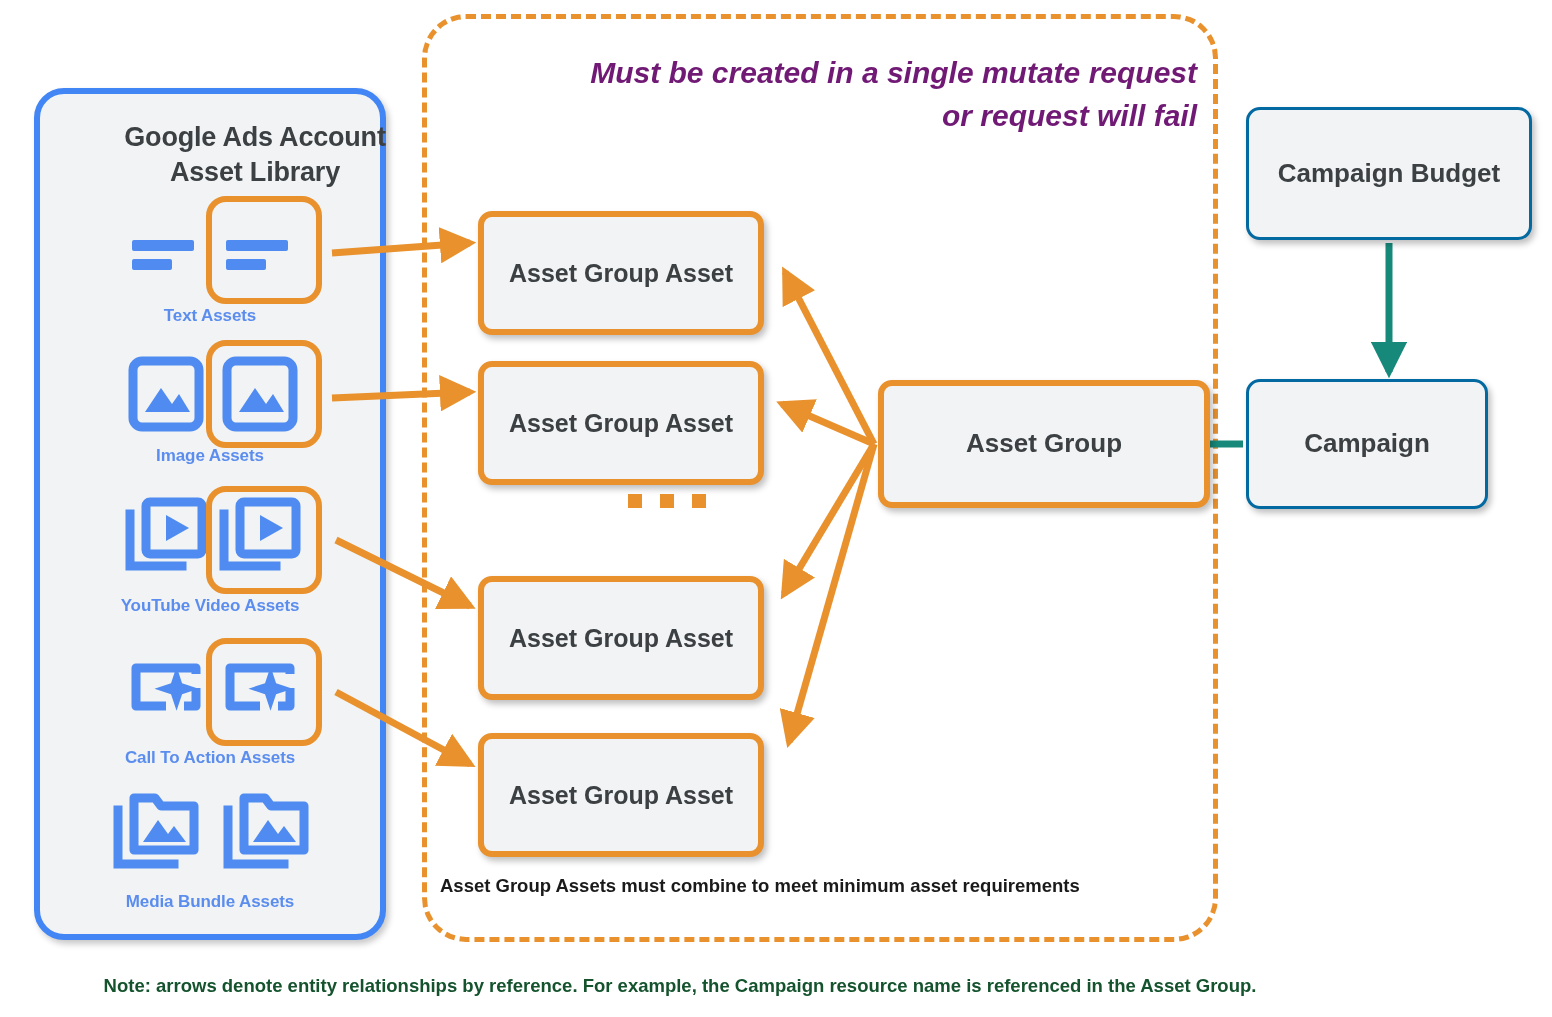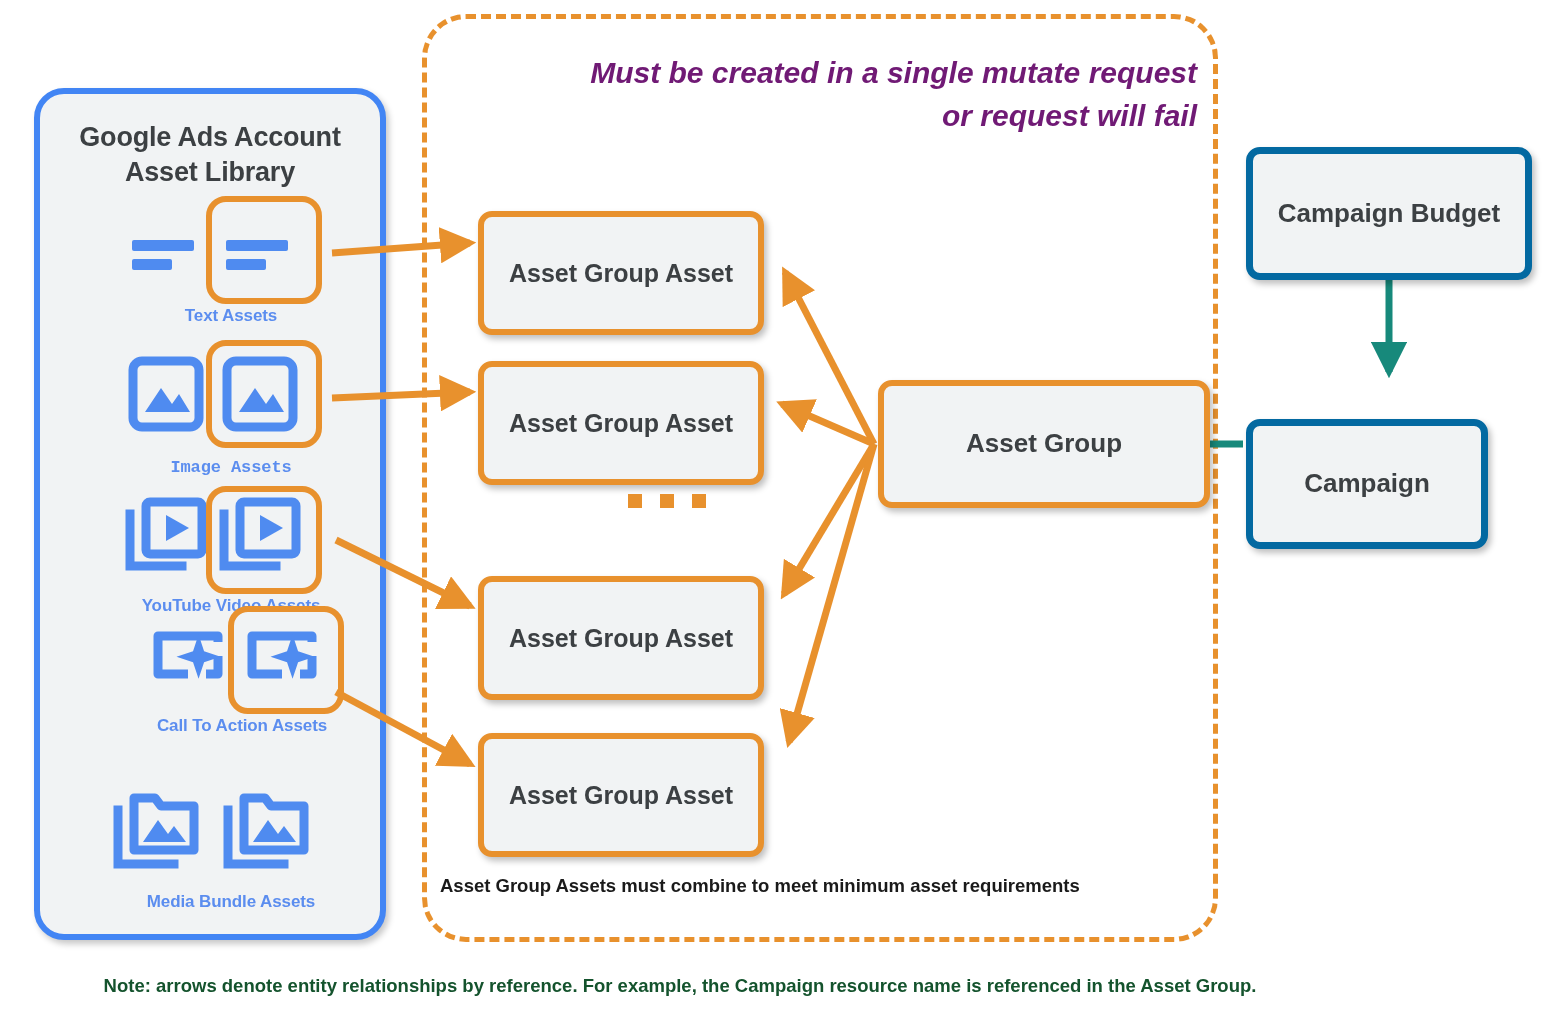--- a/index.html
+++ b/index.html
@@ -43,20 +43,21 @@
     position: absolute;
     left: 0;
     top: 26px;
     width: 100%;
     text-align: center;
     font-size: 27px;
     font-weight: bold;
     color: #3c4043;
     line-height: 1.28;
     letter-spacing: -0.2px;
+    padding-left: 45px;
   }
   .asset-row {
     position: absolute;
     left: 0;
     width: 100%;
   }
   .asset-icons {
     position: relative;
     height: 96px;
   }
@@ -79,21 +80,20 @@
   }
   .asset-caption {
     position: absolute;
     left: 0;
     width: 100%;
     text-align: center;
     font-size: 17px;
     font-weight: bold;
     color: #5b8def;
     letter-spacing: -0.1px;
-    margin-left: 21px;
   }
 
   
   .mutate-container {
     position: absolute;
     left: 422px;
     top: 14px;
     width: 796px;
     height: 928px;
     border: 5px dashed #e8912d;
@@ -136,21 +136,21 @@
     align-items: center;
     justify-content: center;
     text-align: center;
     color: #3c4043;
     font-weight: bold;
     box-shadow: 3px 4px 6px rgba(0,0,0,0.25);
     z-index: 6;
     line-height: 1.3;
   }
   .node.orange { border: 6px solid #e8912d; }
-  .node.teal { border: 7px solid #0369a1; margin-top: 40px; }
+  .node.teal { border: 3px solid #0369a1; }
 
   .aga { width: 286px; height: 124px; left: 478px; font-size: 25px; margin-top: 25px; }
   .aga-1 { top: 186px; }
   .aga-2 { top: 336px; }
   .aga-3 { top: 551px; }
   .aga-4 { top: 708px; }
 
   .asset-group-node {
     left: 878px;
     top: 380px;
@@ -243,21 +243,21 @@
           </svg>
         </div>
         <div class="icon-slot boxed">
           <svg width="96" height="96" viewBox="0 0 96 96">
             <rect x="15" y="15" width="66" height="66" rx="9" fill="none" stroke="#4f8bf0" stroke-width="9"></rect>
             <path d="M27 66 L43 42 L54 58 L61 48 L72 66 Z" fill="#4f8bf0"></path>
           </svg>
         </div>
         <div class="hl-box"></div>
       </div>
-      <div class="asset-caption" style="top:112px;font-family:Liberation Mono, monospace;">Image Assets</div>
+      <div class="asset-caption" style="top:100px;">Image Assets</div>
     </div>
 
     <div class="asset-row" style="top:398px;">
       <div class="asset-icons">
         <div class="icon-slot plain">
           <svg width="96" height="96" viewBox="0 0 96 96">
             <path d="M12 22 L12 74 L64 74" fill="none" stroke="#4f8bf0" stroke-width="9" stroke-linecap="square"></path>
             <rect x="28" y="10" width="56" height="52" rx="4" fill="none" stroke="#4f8bf0" stroke-width="9"></rect>
             <path d="M48 23 L71 36 L48 49 Z" fill="#4f8bf0"></path>
           </svg>
@@ -267,21 +267,21 @@
             <path d="M12 22 L12 74 L64 74" fill="none" stroke="#4f8bf0" stroke-width="9" stroke-linecap="square"></path>
             <rect x="28" y="10" width="56" height="52" rx="4" fill="none" stroke="#4f8bf0" stroke-width="9"></rect>
             <path d="M48 23 L71 36 L48 49 Z" fill="#4f8bf0"></path>
           </svg>
         </div>
         <div class="hl-box"></div>
       </div>
       <div class="asset-caption" style="top:104px;">YouTube Video  Assets</div>
     </div>
 
-    <div class="asset-row" style="top:518px;padding-left:22px;">
+    <div class="asset-row" style="top:550px;">
       <div class="asset-icons">
         <div class="icon-slot plain">
           <svg width="96" height="96" viewBox="0 0 96 96">
             <path d="M78 30 L78 24 L18 24 L18 62 L48 62" fill="none" stroke="#4f8bf0" stroke-width="9" stroke-linejoin="round"></path>
             <path d="M78 44 L78 62 L66 62" fill="none" stroke="#4f8bf0" stroke-width="9" stroke-linejoin="round"></path>
             <path d="M62 24 L68 42 L86 48 L68 54 L62 72 L56 54 L38 48 L56 42 Z" fill="#4f8bf0" transform="translate(-4,-5) scale(0.92) translate(6,6)"></path>
           </svg>
         </div>
         <div class="icon-slot boxed">
           <svg width="96" height="96" viewBox="0 0 96 96">

